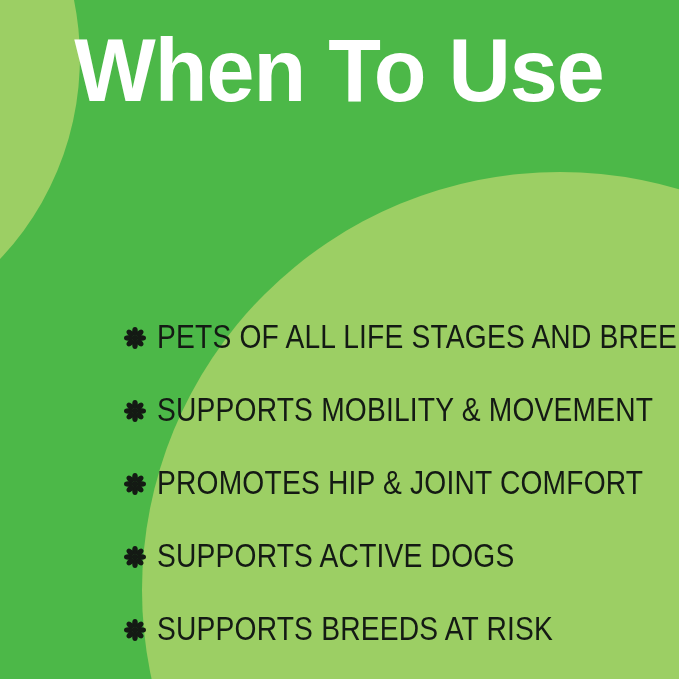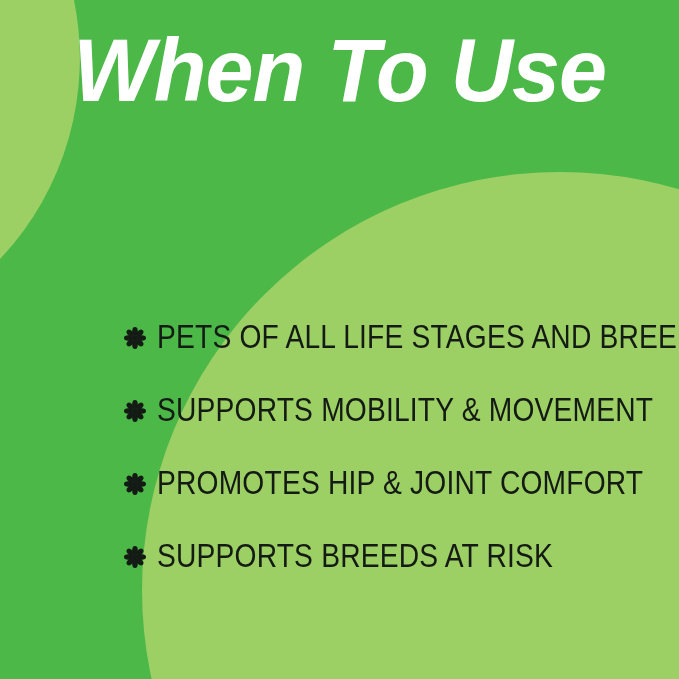--- a/index.html
+++ b/index.html
@@ -30,21 +30,20 @@
   }
 
   
   .title-wrap {
     position: absolute;
     left: 0;
     top: 24px;
     width: 679px;
     text-align: center;
     z-index: 5;
-    font-style: italic;
   }
   .title {
     display: inline-block;
     margin: 0;
     color: #ffffff;
     font-family: "Liberation Sans", sans-serif;
     font-weight: bold;
     font-size: 89px;
     line-height: 1.05;
     letter-spacing: -1px;
@@ -167,20 +166,38 @@
             <ellipse cx="12" cy="4.6" rx="3.05" ry="4.6" transform="rotate(45 12 12)"></ellipse>
             <ellipse cx="12" cy="19.4" rx="3.05" ry="4.6" transform="rotate(45 12 12)"></ellipse>
             <ellipse cx="4.6" cy="12" rx="4.6" ry="3.05" transform="rotate(45 12 12)"></ellipse>
             <ellipse cx="19.4" cy="12" rx="4.6" ry="3.05" transform="rotate(45 12 12)"></ellipse>
           </g>
         </svg>
       </span>
       <span class="feature-text">PROMOTES HIP &amp; JOINT COMFORT</span>
     </li>
 
+    <li class="feature-item">
+      <span class="bullet-icon">
+        <svg viewBox="0 0 24 24">
+          <g fill="#141a14">
+            <circle cx="12" cy="12" r="3.4"></circle>
+            <ellipse cx="12" cy="4.6" rx="3.05" ry="4.6"></ellipse>
+            <ellipse cx="12" cy="19.4" rx="3.05" ry="4.6"></ellipse>
+            <ellipse cx="4.6" cy="12" rx="4.6" ry="3.05"></ellipse>
+            <ellipse cx="19.4" cy="12" rx="4.6" ry="3.05"></ellipse>
+            <ellipse cx="12" cy="4.6" rx="3.05" ry="4.6" transform="rotate(45 12 12)"></ellipse>
+            <ellipse cx="12" cy="19.4" rx="3.05" ry="4.6" transform="rotate(45 12 12)"></ellipse>
+            <ellipse cx="4.6" cy="12" rx="4.6" ry="3.05" transform="rotate(45 12 12)"></ellipse>
+            <ellipse cx="19.4" cy="12" rx="4.6" ry="3.05" transform="rotate(45 12 12)"></ellipse>
+          </g>
+        </svg>
+      </span>
+      <span class="feature-text">SUPPORTS ACTIVE DOGS</span>
+    </li>
 
     <li class="feature-item">
       <span class="bullet-icon">
         <svg viewBox="0 0 24 24">
           <g fill="#141a14">
             <circle cx="12" cy="12" r="3.4"></circle>
             <ellipse cx="12" cy="4.6" rx="3.05" ry="4.6"></ellipse>
             <ellipse cx="12" cy="19.4" rx="3.05" ry="4.6"></ellipse>
             <ellipse cx="4.6" cy="12" rx="4.6" ry="3.05"></ellipse>
             <ellipse cx="19.4" cy="12" rx="4.6" ry="3.05"></ellipse>

